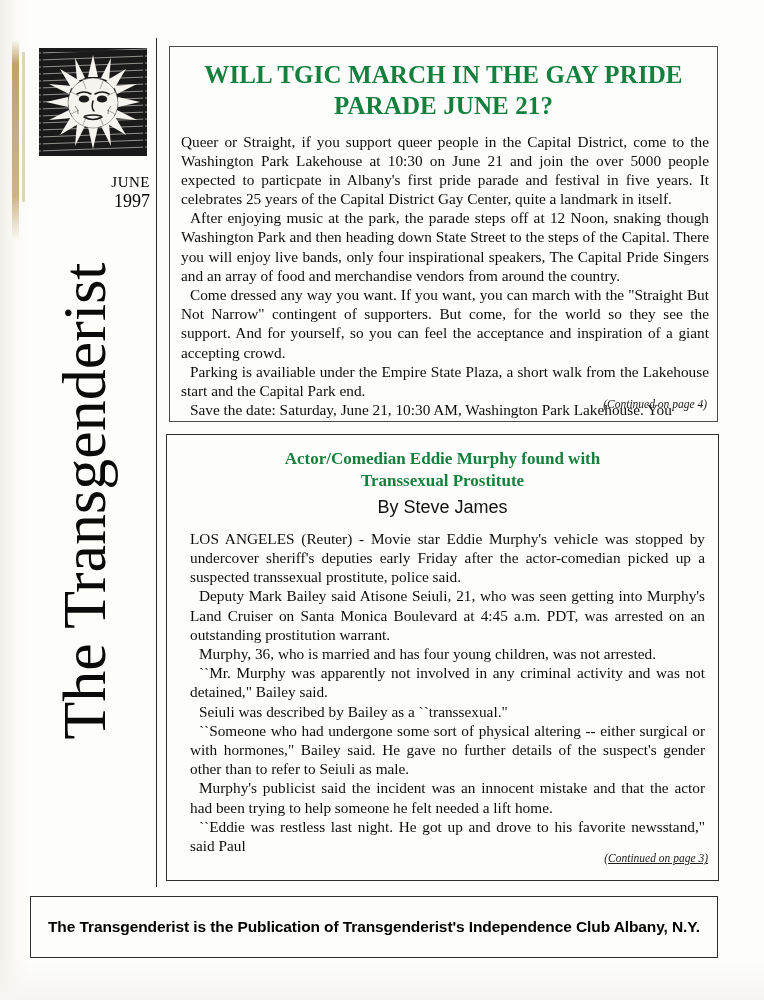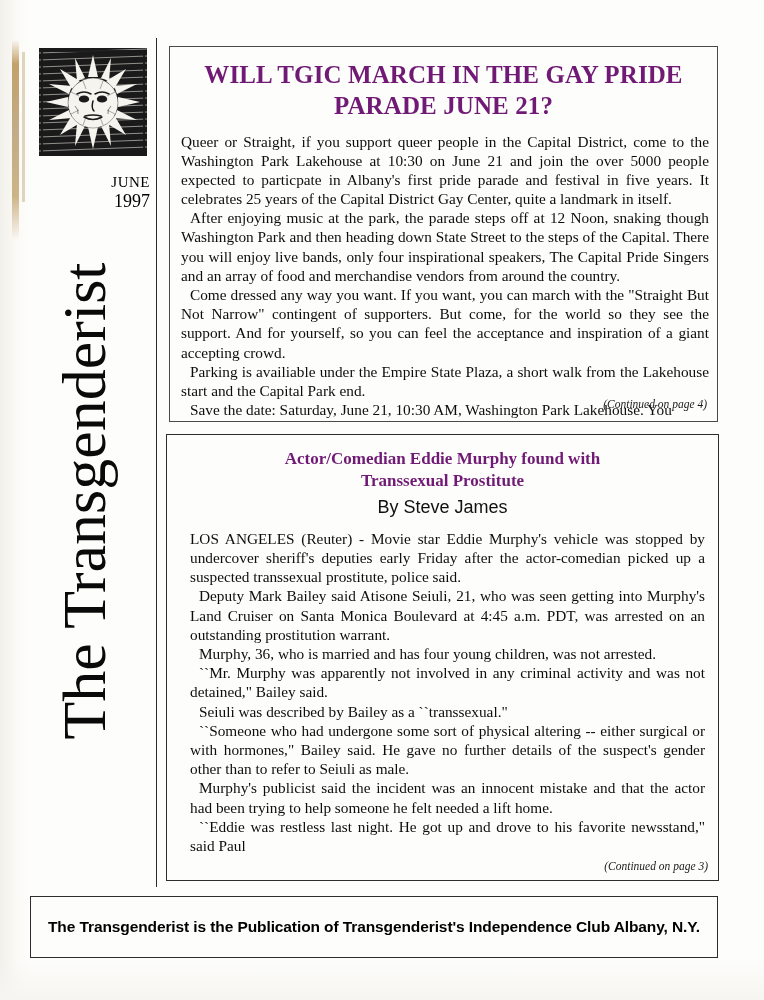--- a/index.html
+++ b/index.html
@@ -111,21 +111,21 @@
     left: 166px; top: 434px;
     width: 553px; height: 447px;
     border-color: #2d2d2d;
     border-width: 1.6px;
   }
 
   .headline {
     text-align: center;
     font-family: "Liberation Serif", serif;
     font-weight: bold;
-    color: #701a75;
+    color: #15803d;
   }
   #article-1 .headline {
     font-size: 25px;
     line-height: 1.23;
     margin: 13px 16px 0 16px;
     letter-spacing: 0.1px;
   }
   #article-2 .headline {
     font-size: 17px;
     line-height: 1.32;
@@ -154,21 +154,21 @@
 
   .continued {
     position: absolute;
     right: 10px;
     font-family: "Liberation Serif", serif;
     font-style: italic;
     font-size: 11.5px;
     color: #1a1a1a;
   }
   #article-1 .continued { bottom: 11px; }
-  #article-2 .continued { bottom: 8px; }
+  #article-2 .continued { bottom: 16px; text-decoration: underline; }
 
   
   .footer-banner {
     position: absolute;
     left: 30px; top: 896px;
     width: 688px; height: 62px;
     border: 1.6px solid #2d2d2d;
     box-sizing: border-box;
     display: flex;
     align-items: center;

